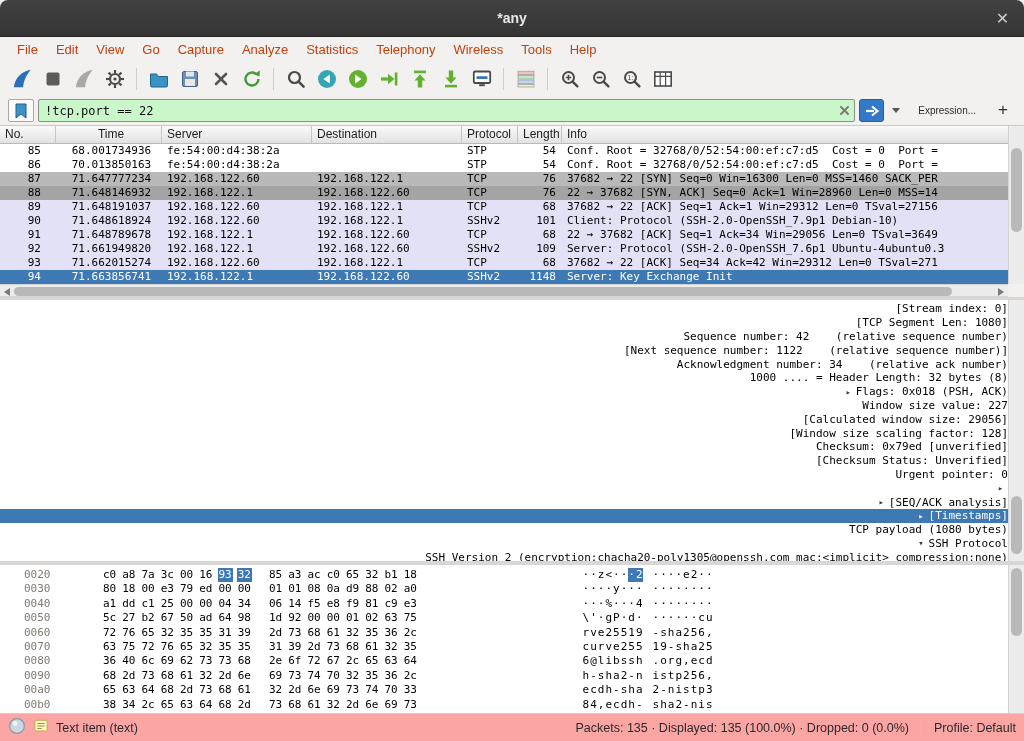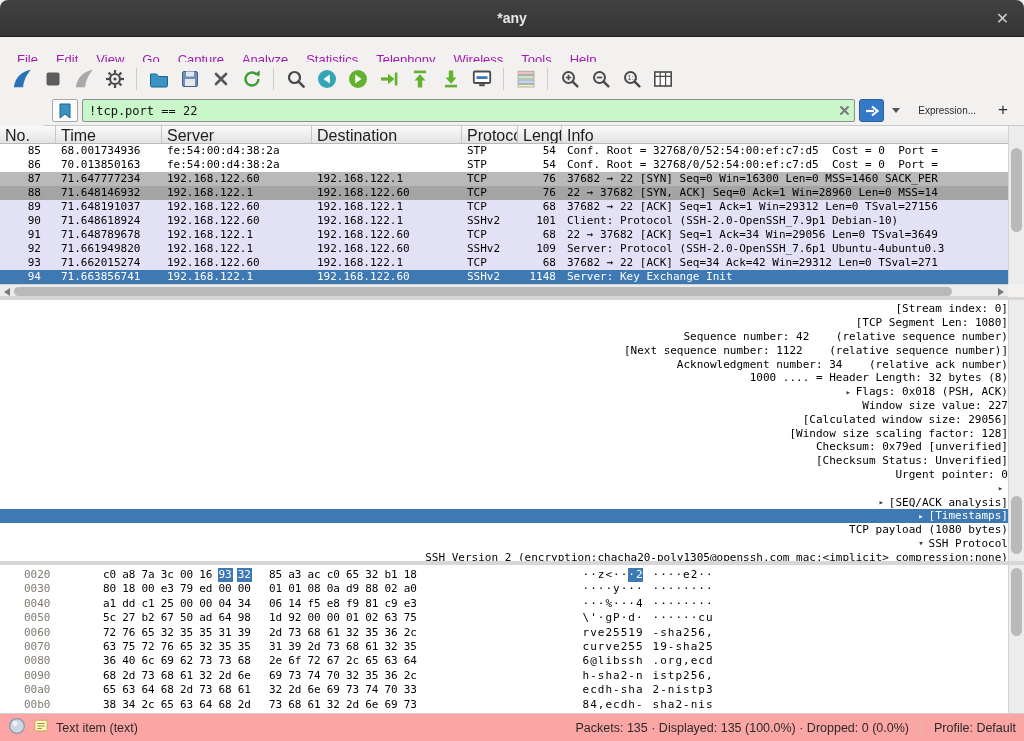--- a/index.html
+++ b/index.html
@@ -11,57 +11,57 @@
   .titlebar { position:absolute; top:0; left:0; right:0; height:37px;
     background:linear-gradient(#414141,#353535); border-radius:8px 8px 0 0;
     border-bottom:1px solid #222; }
   .title { position:absolute; left:0; right:0; top:0; line-height:37px; text-align:center;
     color:#e8e8e8; font-weight:bold; font-size:14px; }
   .close-btn { position:absolute; right:10px; top:7px; width:23px; height:23px;
     display:flex; align-items:center; justify-content:center; color:#cfcfcf; border-radius:50%; }
 
   
   .menubar { position:absolute; top:37px; left:0; right:0; height:25px; background:#f2f1f0;
-    display:flex; align-items:center; padding-left:8px; font-size:13px; color:#a21caf;margin-top:10px; }
+    display:flex; align-items:center; padding-left:8px; font-size:13px; color:#c2410c; }
   .menu-item { padding:4px 9px; }
 
   
   .toolbar { position:absolute; top:62px; left:0; right:0; height:34px; background:#f2f1f0;
     display:flex; align-items:center; padding-left:6px; }
   .tb-btn { width:31px; height:28px; display:flex; align-items:center; justify-content:center; border-radius:3px; }
   .tb-sep { width:1px; height:22px; background:#cdcdcd; margin:0 6px; }
 
   
   .filterbar { position:absolute; top:96px; left:0; right:0; height:30px; background:#f2f1f0;
-    border-bottom:1px solid #c9c9c9; display:flex; align-items:center; padding:0 8px; gap:4px;margin-left:44px; }
+    border-bottom:1px solid #c9c9c9; display:flex; align-items:center; padding:0 8px; gap:4px; }
   .f-bookmark { width:26px; height:23px; border:1px solid #a8a8a8; background:#fbfbfb;
     display:flex; align-items:center; justify-content:center; border-radius:2px; }
   .f-entry { flex:1; height:23px; background:var(--filter-valid-bg,#c9f7c9); border:1px solid #8f8f8f;
     display:flex; align-items:center; border-radius:2px; }
   .f-input { flex:1; border:none; outline:none; background:transparent;
     font-family:"DejaVu Sans Mono", monospace; font-size:12px; color:#111; padding-left:6px; }
   .f-clear { width:20px; height:20px; display:flex; align-items:center; justify-content:center; }
   .f-apply { width:25px; height:23px; background:#3478c8; border:1px solid #235globalsa; border:1px solid #2a5f9e;
     border-radius:3px; display:flex; align-items:center; justify-content:center; }
   .f-caret { width:16px; height:23px; display:flex; align-items:center; justify-content:center; }
   .caret-shape { width:0; height:0; border-left:4px solid transparent; border-right:4px solid transparent;
     border-top:5px solid #555; }
   .f-expr { font-size:10px; color:#2c2c2c; padding:0 10px; }
   .f-add { font-size:17px; color:#2c2c2c; padding:0 8px 2px 8px; }
 
   
   .pl-header { position:absolute; top:126px; left:0; right:4px; height:18px; display:flex;
-    background:linear-gradient(#fafafa,#e2e2e2); border-bottom:1px solid #b9b9b9; font-size:16px; color:#1d1d1d; }
+    background:linear-gradient(#fafafa,#e2e2e2); border-bottom:1px solid #b9b9b9; font-size:12px; color:#1d1d1d; }
   .pl-header .plc { border-right:1px solid #c6c6c6; padding:1px 0 0 5px; overflow:hidden; white-space:pre; }
   .pl-body { position:absolute; top:144px; left:0; right:16px; height:140px; background:#fff; overflow:hidden;
     font-family:"DejaVu Sans Mono", monospace; font-size:11px; }
   .pl-row { display:flex; height:14px; line-height:14px; color:#000; }
   .plc { overflow:hidden; white-space:pre; flex:0 0 auto; padding-left:5px; }
   .c-no { width:56px; text-align:right; padding-right:15px; padding-left:0; }
-  .c-time { width:106px; }
+  .c-time { width:106px;text-align:center; }
   .c-src { width:150px; }
   .c-dst { width:150px; }
   .c-proto { width:56px; }
   .c-len { width:44px; text-align:right; padding-right:6px; padding-left:0; }
   .c-info { flex:1 1 auto; }
   .style-stp { background:var(--row-stp,#ffffff); }
   .style-syn { background:var(--row-syn,#b9b9b9); }
   .style-synack { background:var(--row-synack,#a4a4a4); }
   .style-tcp { background:var(--row-tcp,#e3e1f6); }
   .style-selected { background:var(--selection,#3e79b4); color:#fff; }

